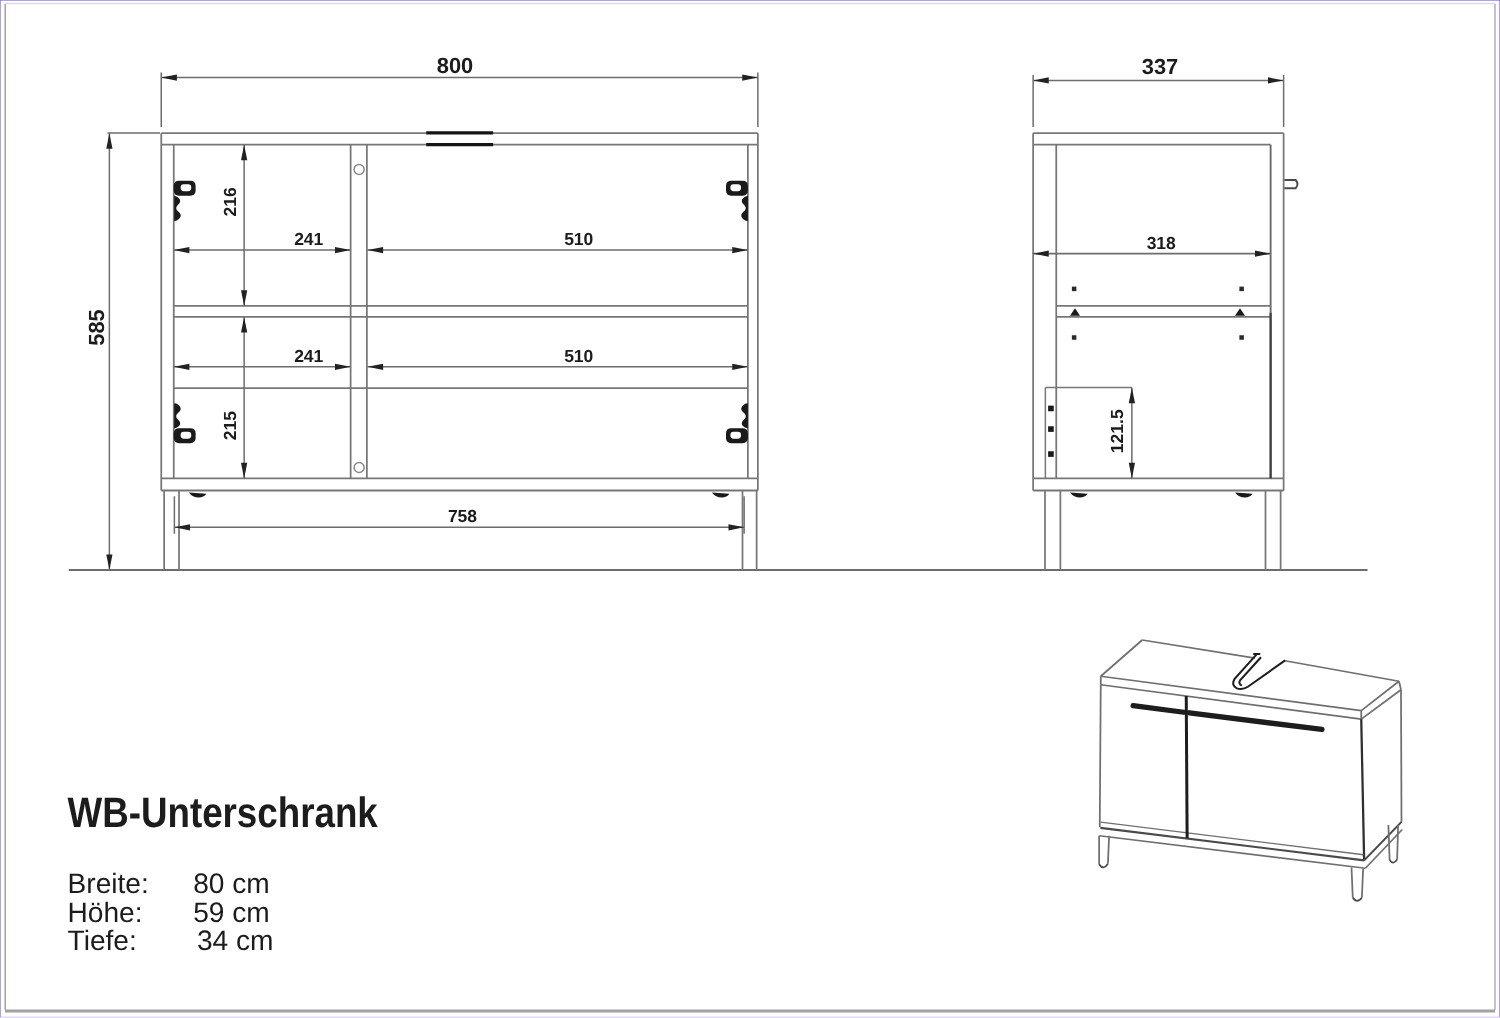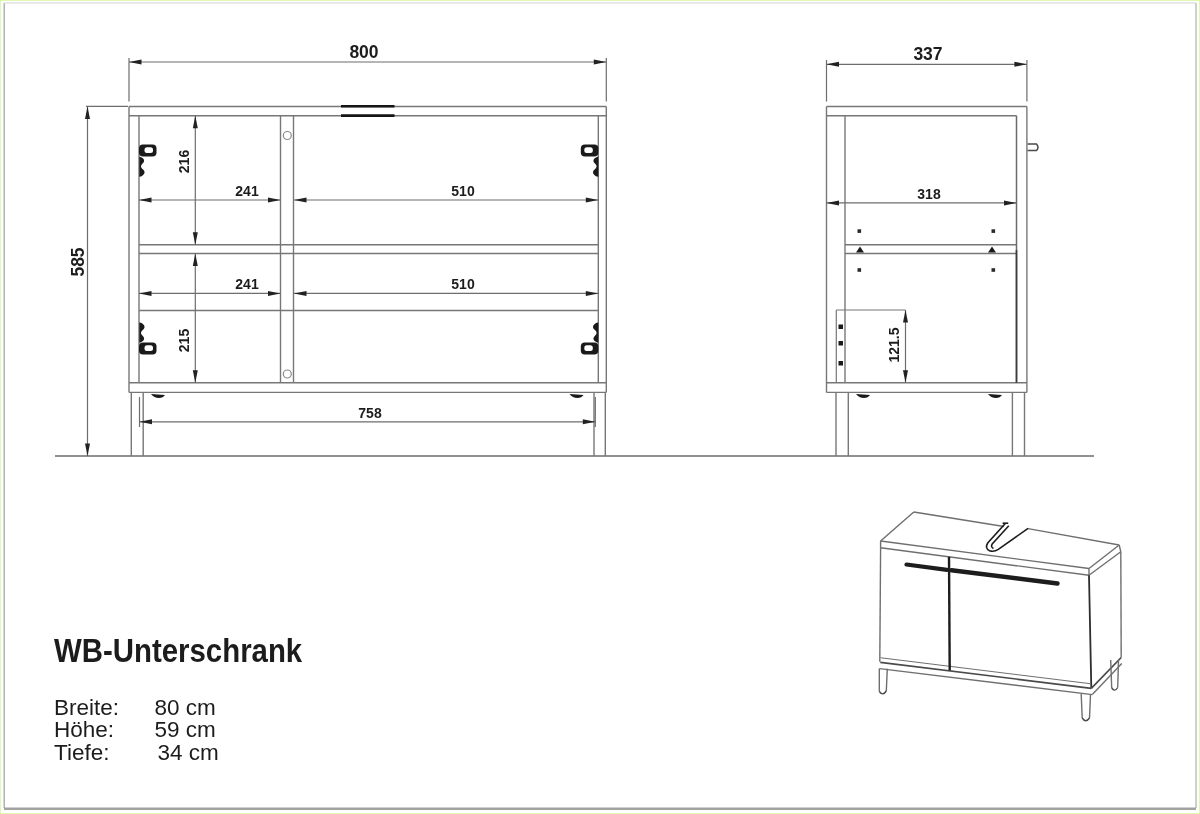--- a/index.html
+++ b/index.html
@@ -1,16 +1,16 @@
 <!DOCTYPE html>
 <html><head>
 <meta charset="utf-8">
 <style>
   html,body{margin:0;padding:0;background:#ffffff;} *{-webkit-font-smoothing:antialiased;}
-  .page{width:1200px;height:814px;position:relative;font-family:"Liberation Sans",sans-serif;background:#bef264;}
+  .page{width:1200px;height:814px;position:relative;font-family:"Liberation Sans",sans-serif;background:#8b5cf6;}
   svg{position:absolute;left:0;top:0;}
   text{font-family:"Liberation Sans",sans-serif;fill:#1c1c1c;}
   .dim{font-size:14px;font-weight:bold;}
   .dimbig{font-size:17.5px;font-weight:bold;}
 </style>
 </head>
 <body>
 <div class="page">
 <svg width="1200" height="814" viewBox="0 0 1200 814">
 

